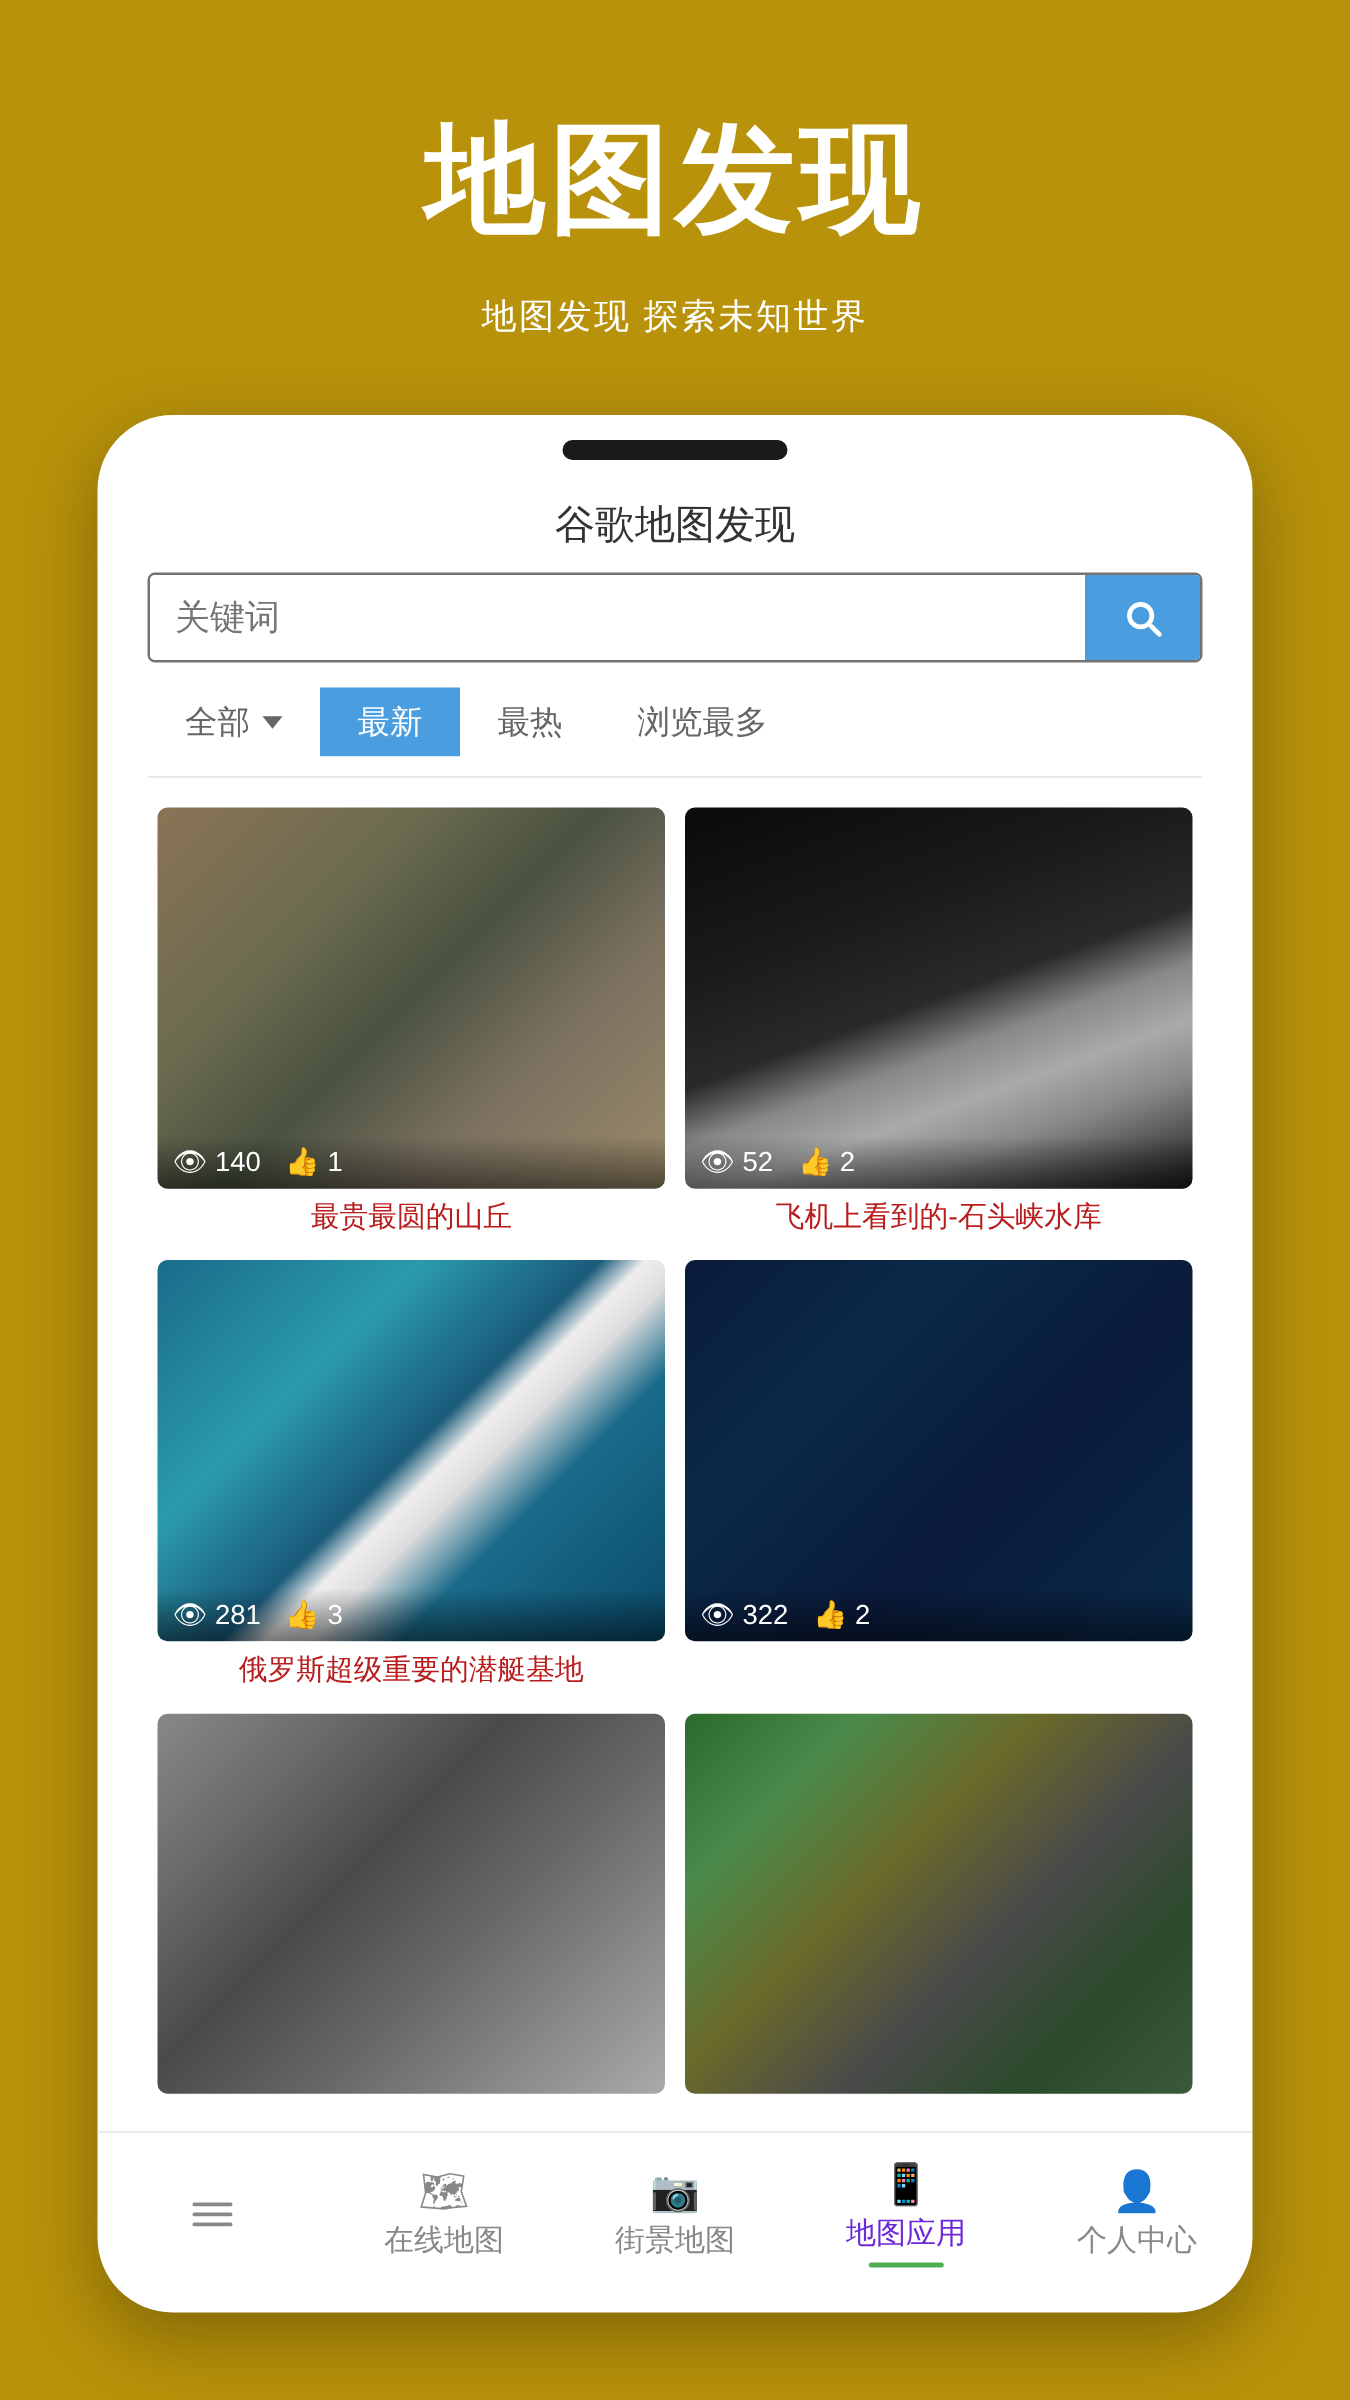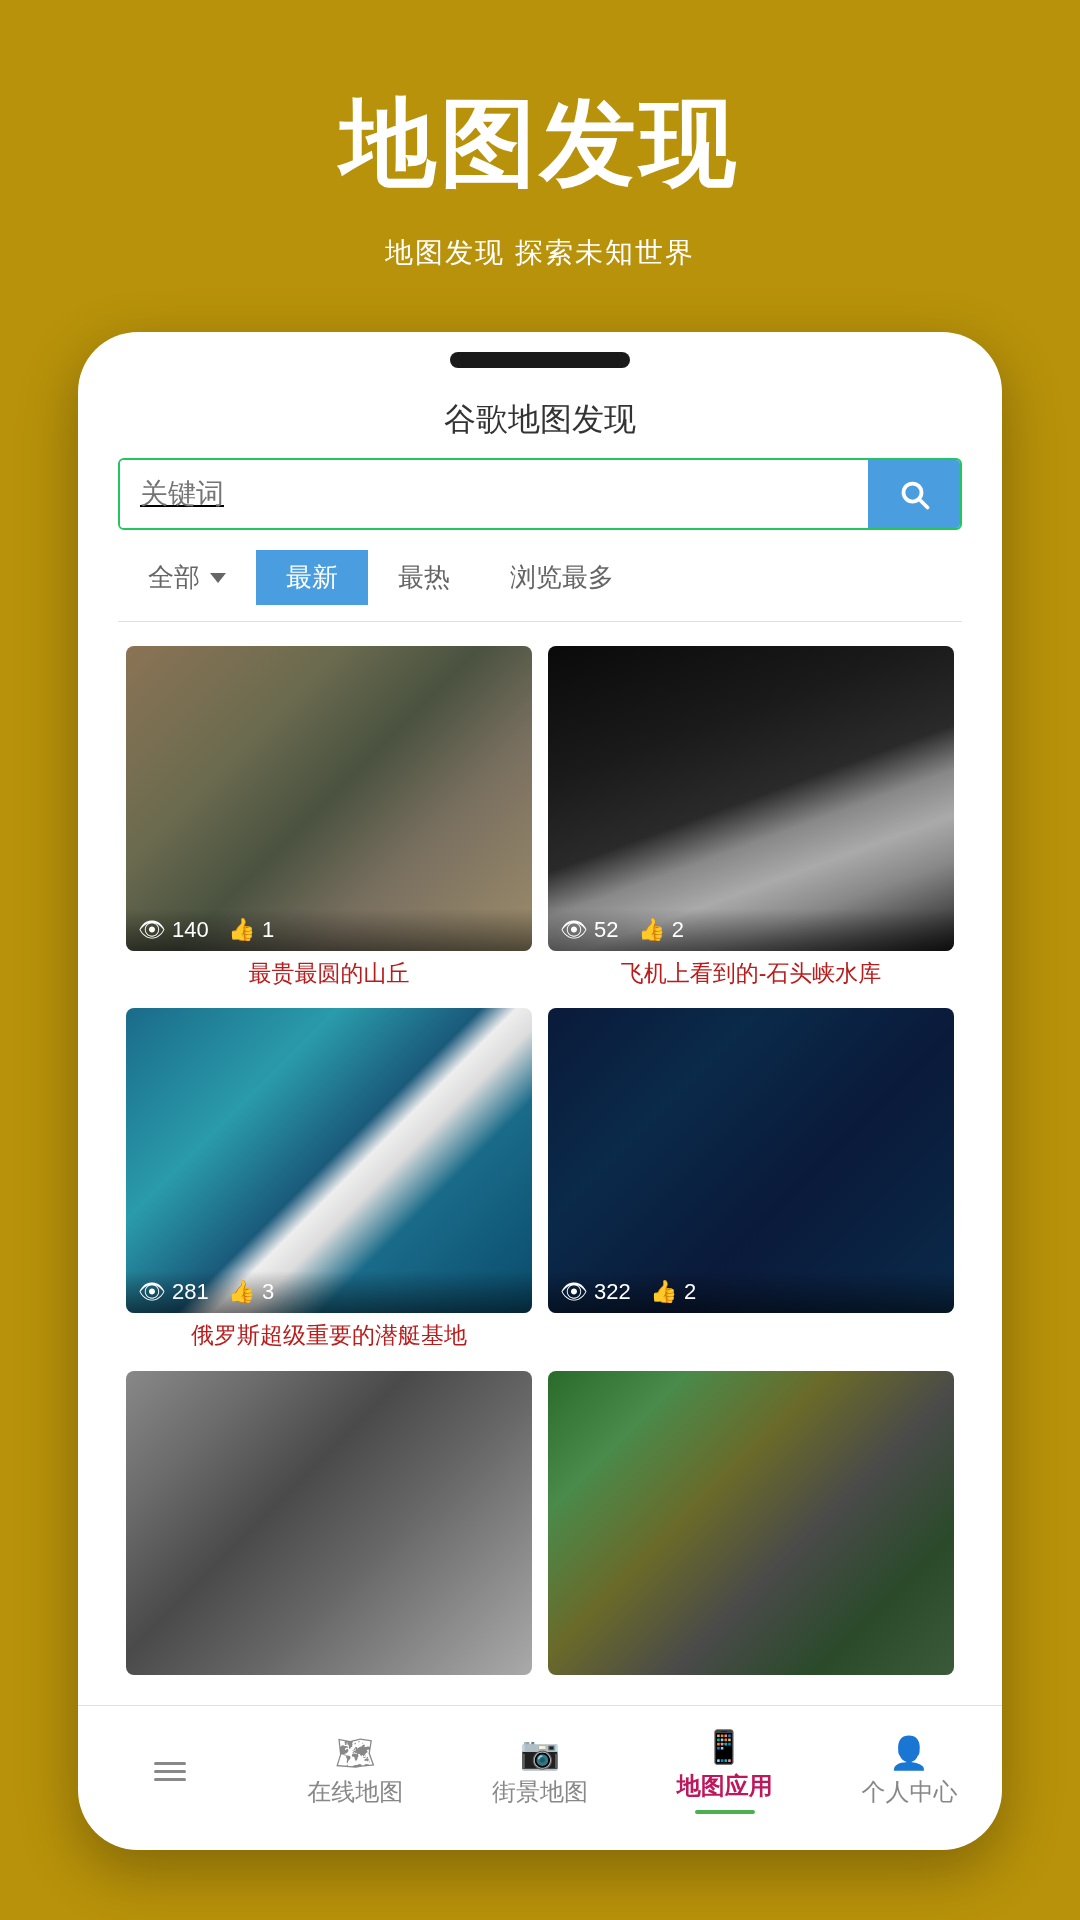--- a/index.html
+++ b/index.html
@@ -72,24 +72,23 @@
       padding: 20px 0 16px;
       font-size: 32px;
       color: #333;
       font-weight: 500;
     }
 
     
     .search-bar {
       display: flex;
       margin: 0 40px 20px;
-      border: 2px solid #22c55e;
+      border: 2px solid #737373;
       border-radius: 6px;
       overflow: hidden;
-      text-decoration: underline;
     }
 
     .search-input {
       flex: 1;
       padding: 16px 20px;
       font-size: 28px;
       border: none;
       outline: none;
       color: #999;
     }
@@ -253,22 +252,21 @@
       font-size: 32px;
       color: #888;
     }
 
     .nav-label {
       font-size: 24px;
       color: #888;
     }
 
     .nav-item.active .nav-label {
-      color: #be185d;
-      font-weight: bold;
+      color: #6d28d9;
     }
 
     .nav-item.active .nav-icon {
       color: #4CAF50;
     }
 
     .nav-active-indicator {
       width: 60px;
       height: 4px;
       background: #4CAF50;

